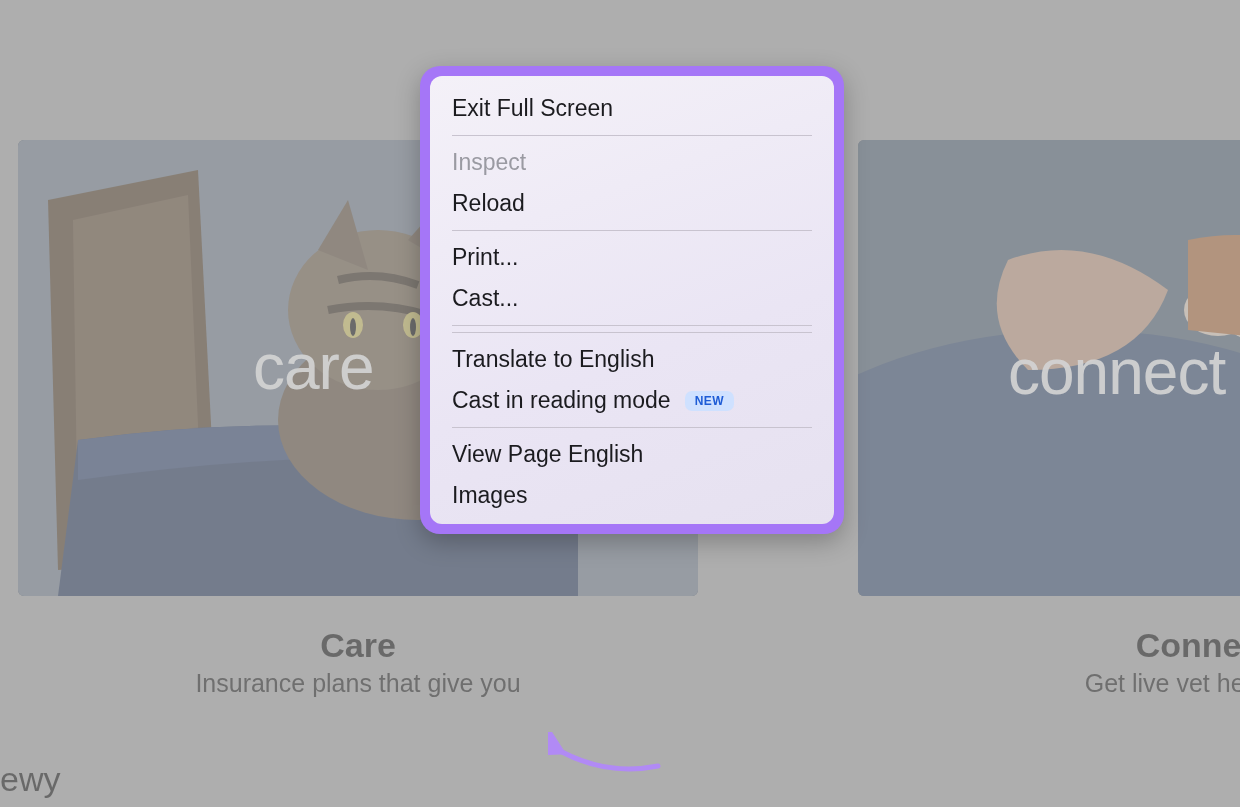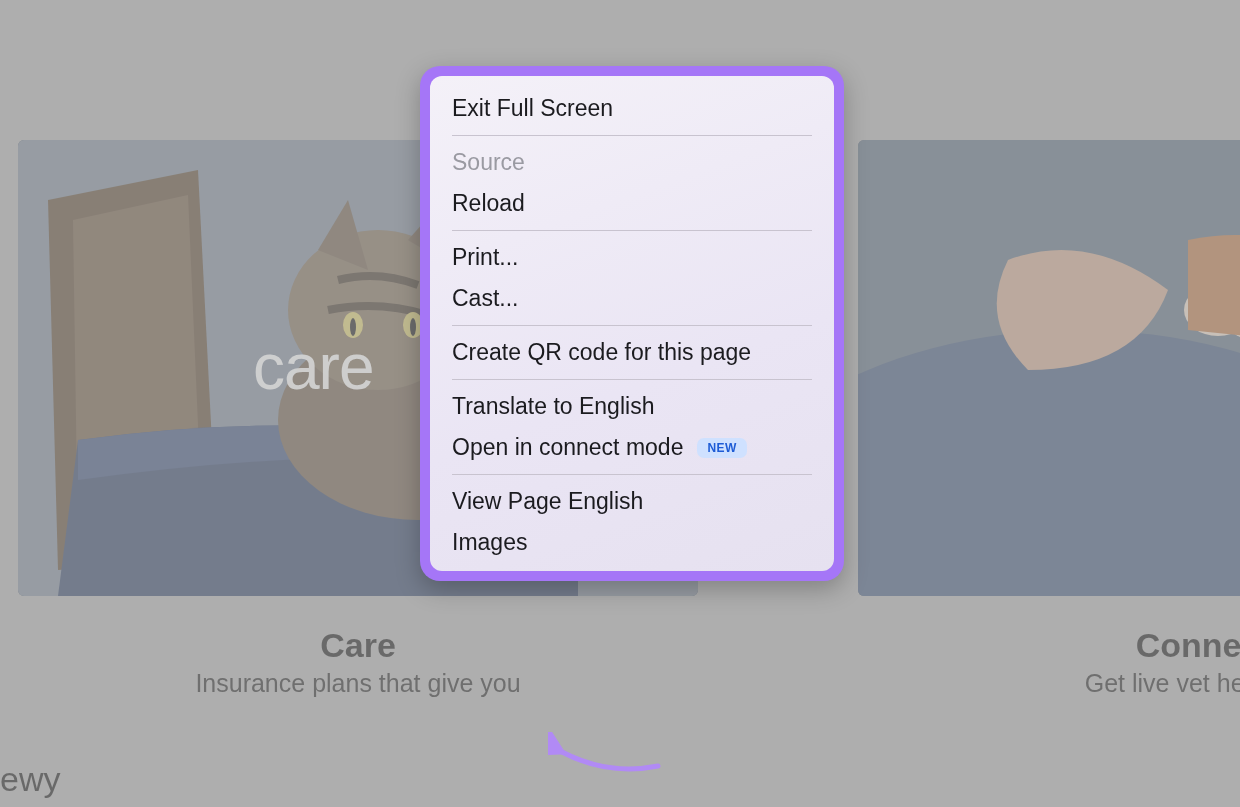--- a/index.html
+++ b/index.html
@@ -159,46 +159,46 @@
 
     <ellipse cx="220" cy="430" rx="380" ry="240" fill="#3f5578"></ellipse>
     <ellipse cx="220" cy="430" rx="380" ry="240" fill="url(#g)" opacity="0.2"></ellipse>
 
     <ellipse cx="360" cy="170" rx="34" ry="26" fill="#e6d4c3"></ellipse>
     <ellipse cx="400" cy="175" rx="34" ry="26" fill="#e6d4c3"></ellipse>
     <path d="M330 100 Q430 80 480 140 L430 200 L330 190 Z" fill="#b57444"></path>
 
     <path d="M150 120 Q230 90 310 150 Q280 230 170 230 Q120 180 150 120 Z" fill="#c9a389"></path>
   </svg>
+  <div class="card-text">connect</div>
 </div>
 
 <div class="caption caption-right">
   <h2>Connec</h2>
   <p>Get live vet help in a</p>
 </div>
 
 <div class="brand">ewy</div>
 
 <div class="bg-overlay"></div>
 
 <div class="menu-wrap">
   <div class="menu">
     <div class="menu-item">Exit Full Screen</div>
     <hr>
-    <div class="menu-item disabled">Source</div>
+    <div class="menu-item disabled">Inspect</div>
     <div class="menu-item">Reload</div>
     <hr>
     <div class="menu-item">Print...</div>
     <div class="menu-item">Cast...</div>
     <hr>
-    <div class="menu-item">Create QR code for this page</div>
     <hr>
     <div class="menu-item">Translate to English</div>
     <div class="menu-item">
-      <span>Open in connect mode</span>
+      <span>Cast in reading mode</span>
       <span class="badge">NEW</span>
     </div>
     <hr>
     <div class="menu-item">View Page English</div>
     <div class="menu-item">Images</div>
   </div>
 </div>
 
 <svg class="arrow" width="120" height="50">
   <defs>

